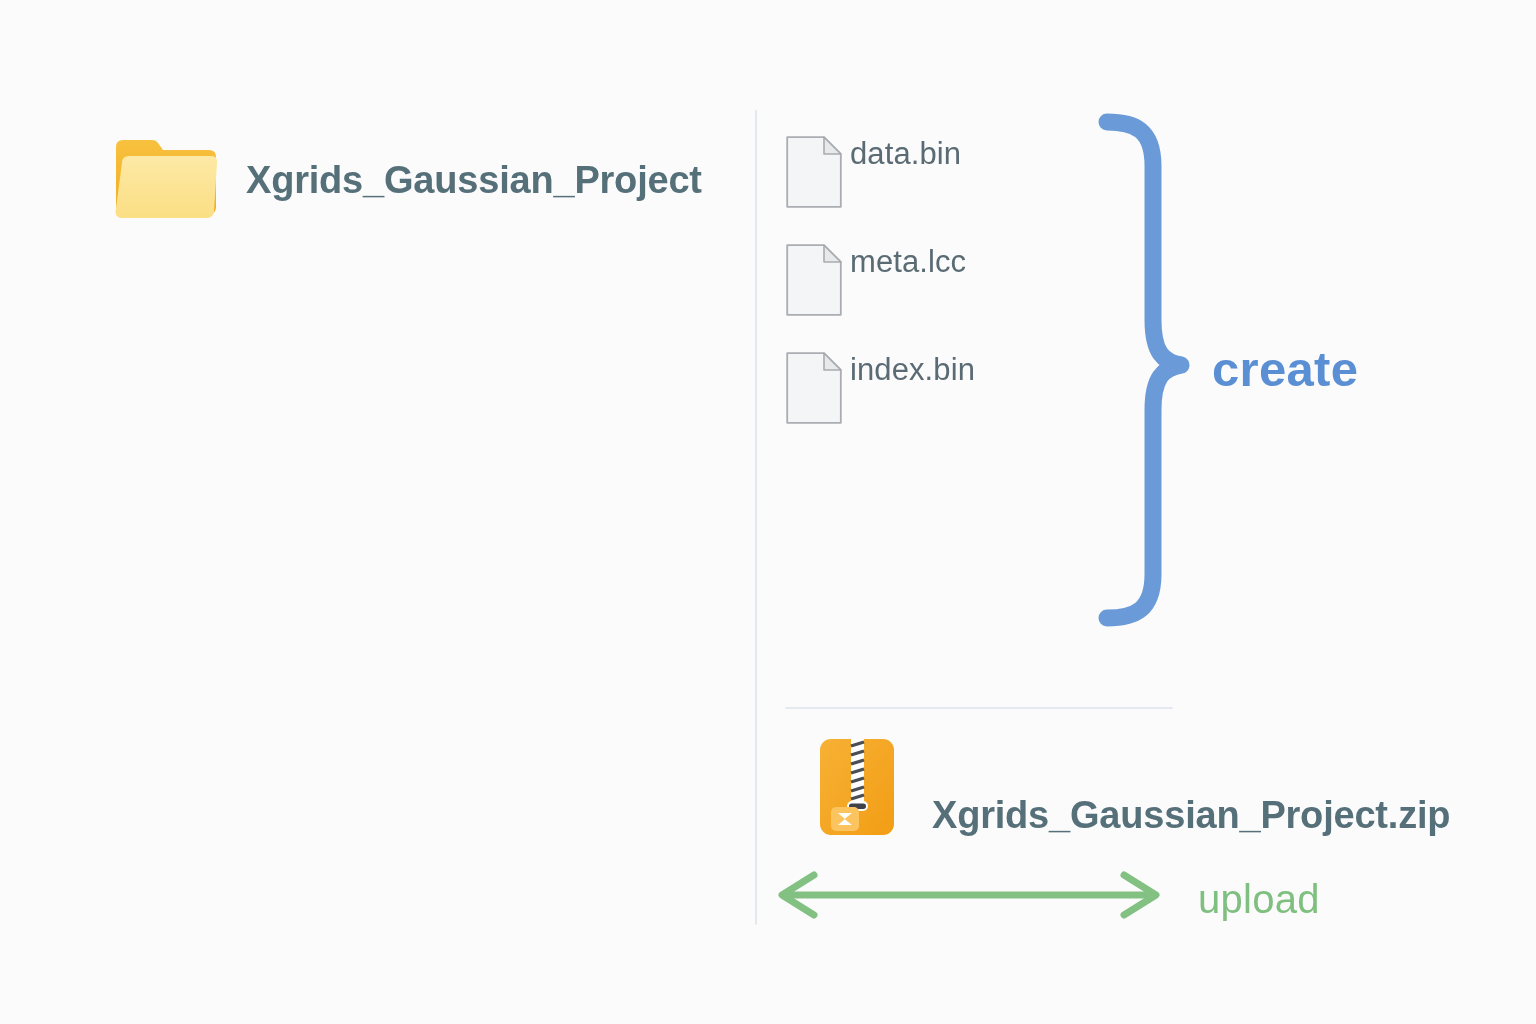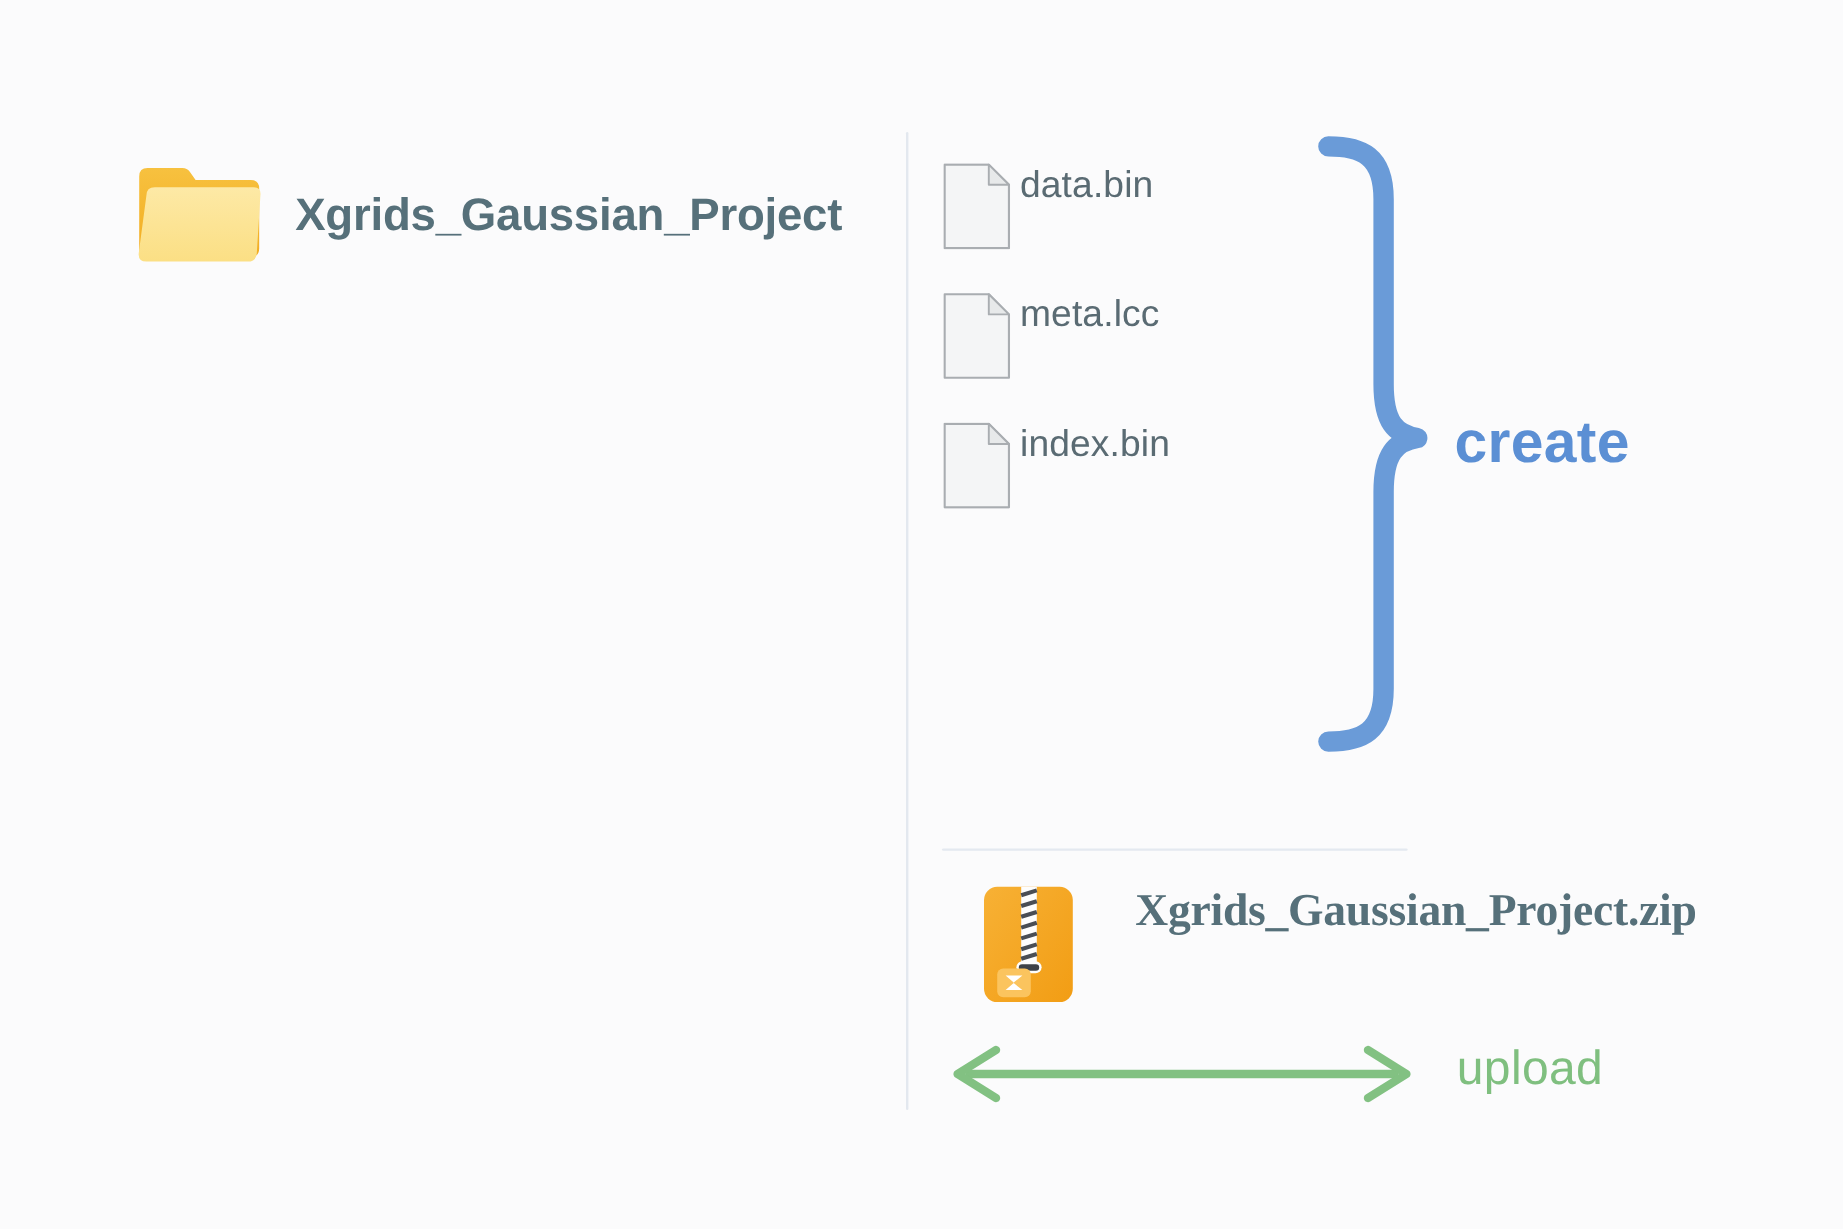--- a/index.html
+++ b/index.html
@@ -122,47 +122,46 @@
     letter-spacing: 0.3px;
     white-space: nowrap;
   }
 
   
   .zip-row {
     position: absolute;
     left: 818px;
     top: 737px;
     display: flex;
-    align-items: flex-start;
-    gap: 50px;
-    font-family: Liberation Serif, serif;
+    align-items: flex-end;
+    gap: 36px;
   }
 
   .zip-icon {
     width: 78px;
     height: 100px;
     flex: 0 0 auto;
     display: block;
   }
 
   .zip-label {
     font-size: 38px;
     font-weight: bold;
     color: #56707a;
     letter-spacing: -0.2px;
     white-space: nowrap;
   }
 
   
   .upload-wrap {
     position: absolute;
-    left: 790px;
+    left: 774px;
     top: 868px;
     display: flex;
-    align-items: flex-start;
+    align-items: flex-end;
     gap: 34px;
   }
 
   .upload-arrow { display: block; width: 390px; height: 54px; flex: 0 0 auto; }
 
   .upload-label {
     font-size: 40px;
     font-weight: normal;
     color: #7fbf7f;
     letter-spacing: 0.3px;

